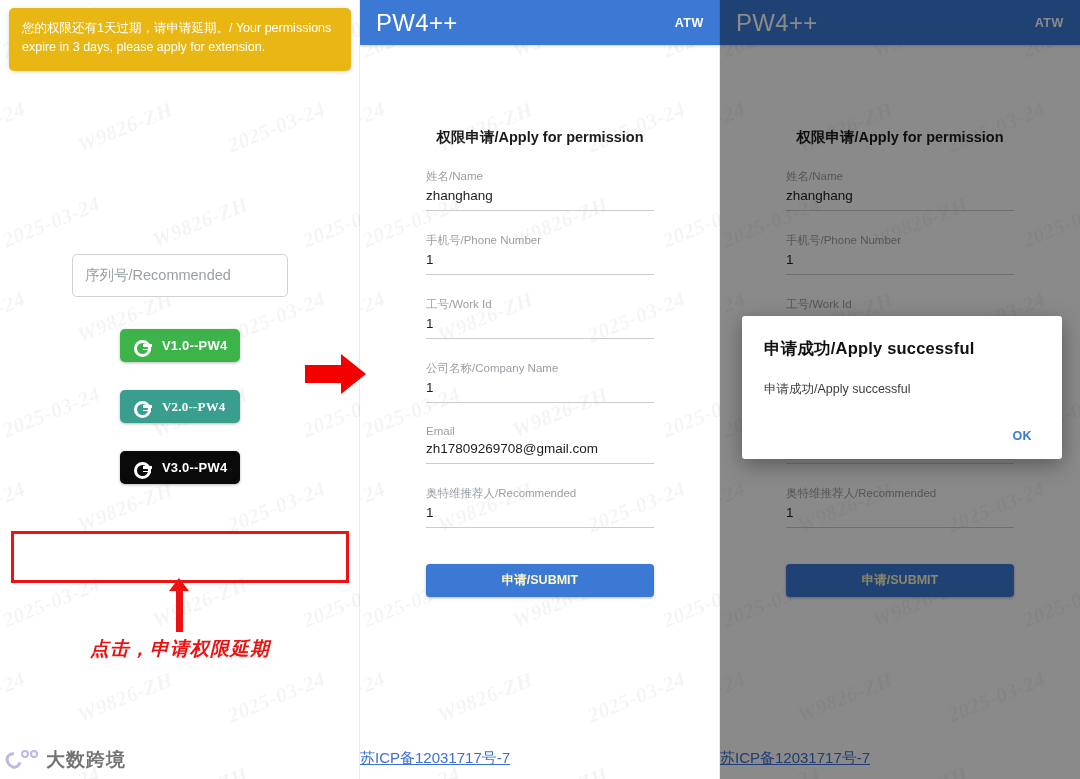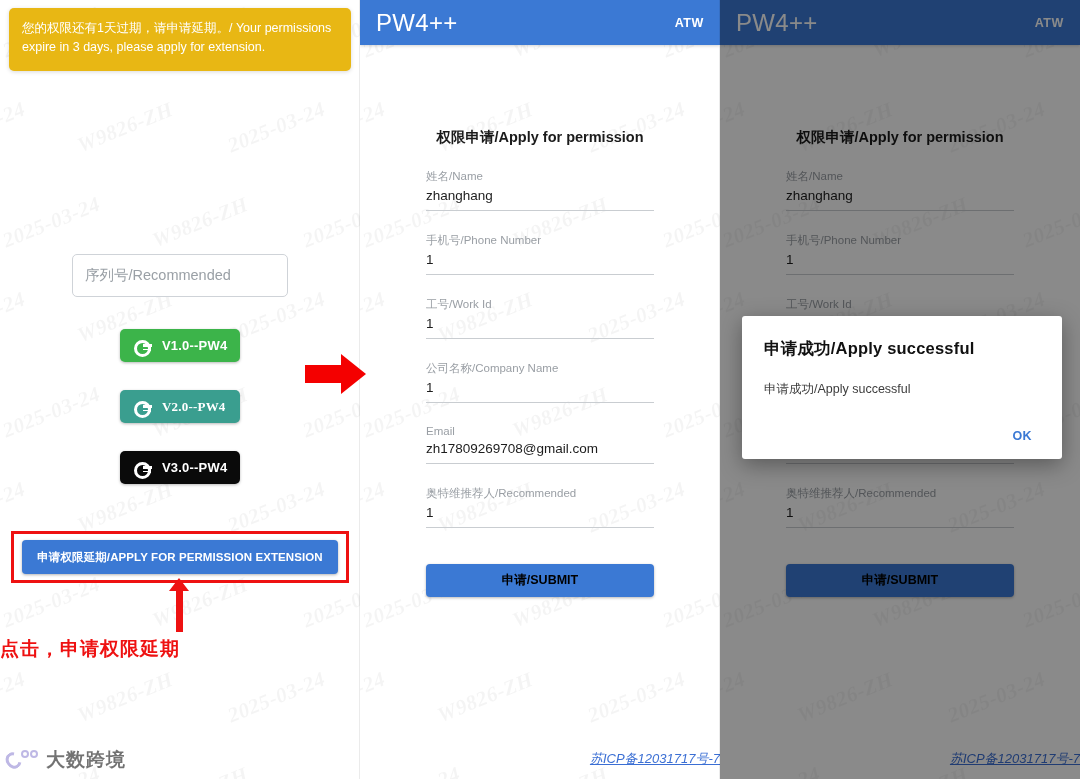--- a/index.html
+++ b/index.html
@@ -98,23 +98,24 @@
   .anno-arrow {
     position: absolute; left: 176px; top: 590px; width: 7px; height: 42px;
     background: #ee1111; z-index: 9;
   }
   .anno-arrow::before {
     content: ""; position: absolute; left: -7px; top: -12px;
     border-left: 10px solid transparent; border-right: 10px solid transparent;
     border-bottom: 13px solid #ee1111;
   }
   .anno-text {
-    position: absolute; left: 0; top: 636px; width: 360px; text-align: left;
+    position: absolute; left: 0; top: 636px; width: 360px; text-align: center;
     color: #ee1111; font-size: 19px; font-weight: 700; z-index: 9;
     letter-spacing: 1px;
+    font-style: italic;
   }
 
   .logo-wm {
     position: absolute; left: 6px; bottom: 6px; z-index: 10;
     display: flex; align-items: center; gap: 6px;
     opacity: .55;
   }
   .logo-mark {
     position: relative; width: 34px; height: 22px;
   }
@@ -147,28 +148,28 @@
     font-size: 11.5px; color: #999ea4; padding-top: 22px;
   }
   .field-value {
     font-size: 13.5px; color: #1d1d1d; padding-top: 4px; min-height: 19px;
   }
   .field-underline {
     height: 1px; background: #c9cdd1; margin-top: 7px;
   }
   .submit-btn {
     margin: 36px 66px 0 66px; height: 33px; border-radius: 4px;
-    background: #3b79d4; color: #000000;
+    background: #3b79d4; color: #fef9c3;
     display: flex; align-items: center; justify-content: center;
     font-size: 12.5px; font-weight: 700;
     box-shadow: 0 1px 3px rgba(0,0,0,.28); cursor: pointer;
   }
   .icp {
-    position: absolute; left: 0; bottom: 11px; width: 360px; text-align: right;
-    font-size: 13px; color: #3b6fd4; text-decoration: underline; z-index: 6; font-style: italic;
+    position: absolute; left: 0; bottom: 11px; width: 360px; text-align: left;
+    font-size: 15px; color: #3b6fd4; text-decoration: underline; z-index: 6;
   }
 
   
   .dim {
     position: absolute; inset: 0; background: rgba(0,0,0,.46); z-index: 20;
   }
   .dialog {
     position: absolute; left: 22px; top: 316px; width: 320px;
     background: #fff; border-radius: 3px; z-index: 21;
     box-shadow: 0 6px 22px rgba(0,0,0,.35);
@@ -246,21 +247,20 @@
         </span>
       <span>V2.0--PW4</span>
     </div>
     <div class="ver-btn v3" style="background:#0a0a0a">
       <span class="key-icon">
           <i></i>
         </span>
       <span>V3.0--PW4</span>
     </div>
 
-    <div class="ext-btn">申请权限延期/APPLY FOR PERMISSION EXTENSION</div>
     <div class="ext-highlight"></div>
     <div class="anno-arrow"></div>
     <div class="anno-text">点击，申请权限延期</div>
 
     <div class="logo-wm">
       <span class="logo-mark">
         <span class="c1"></span>
           <span class="c2"></span>
           <span class="c3"></span>
       </span>

